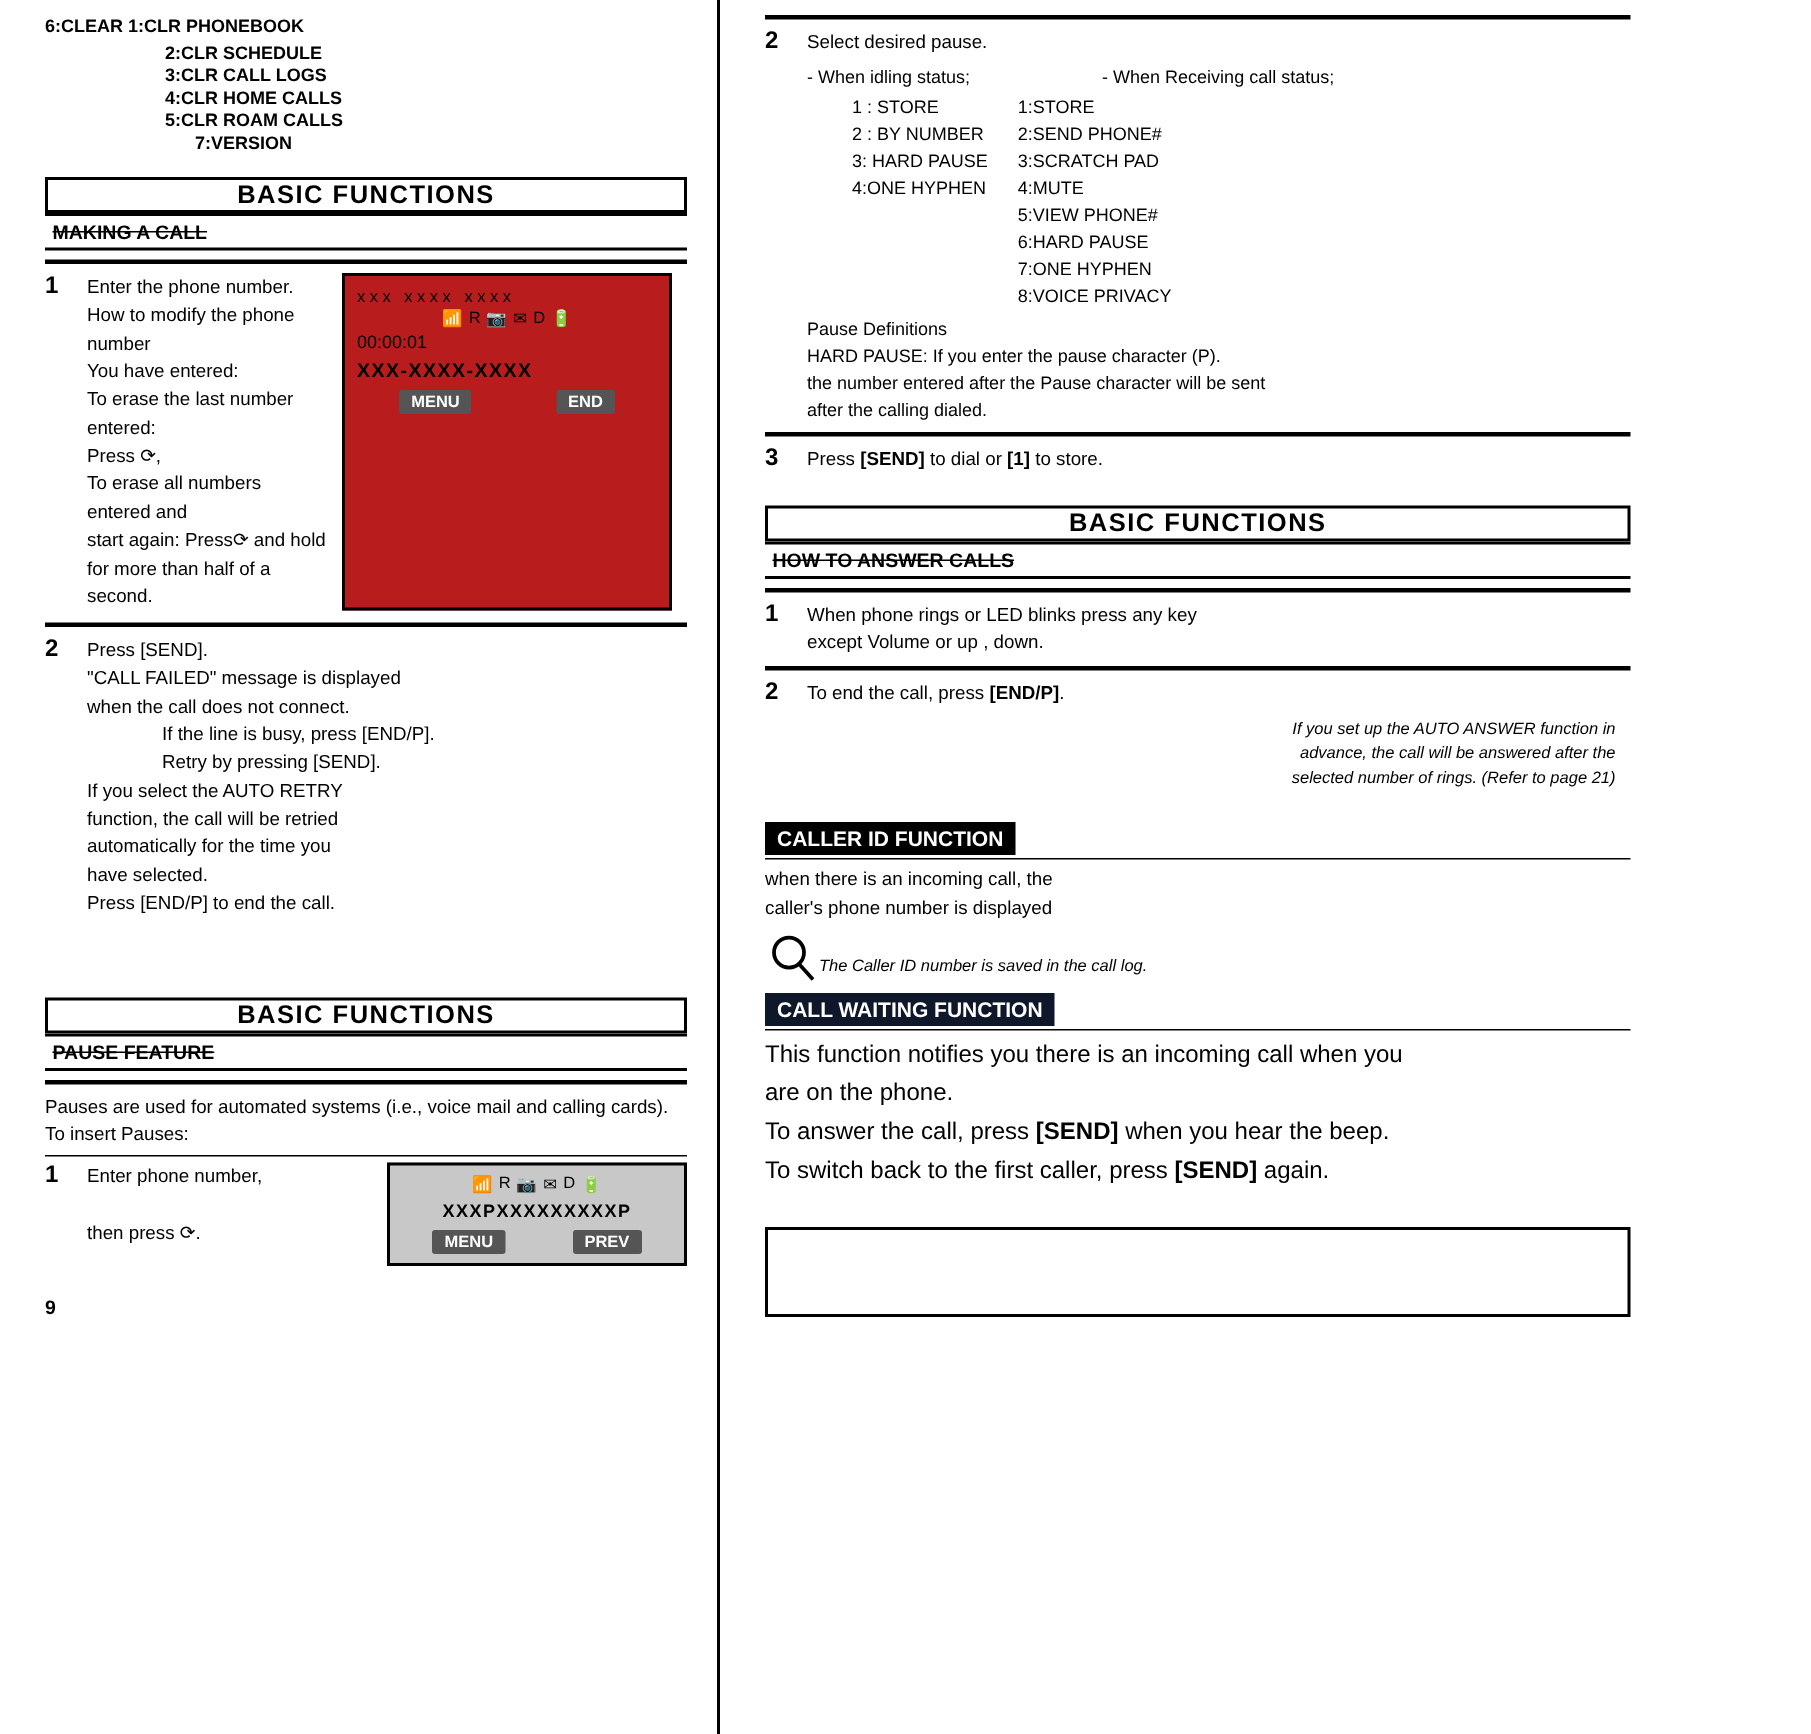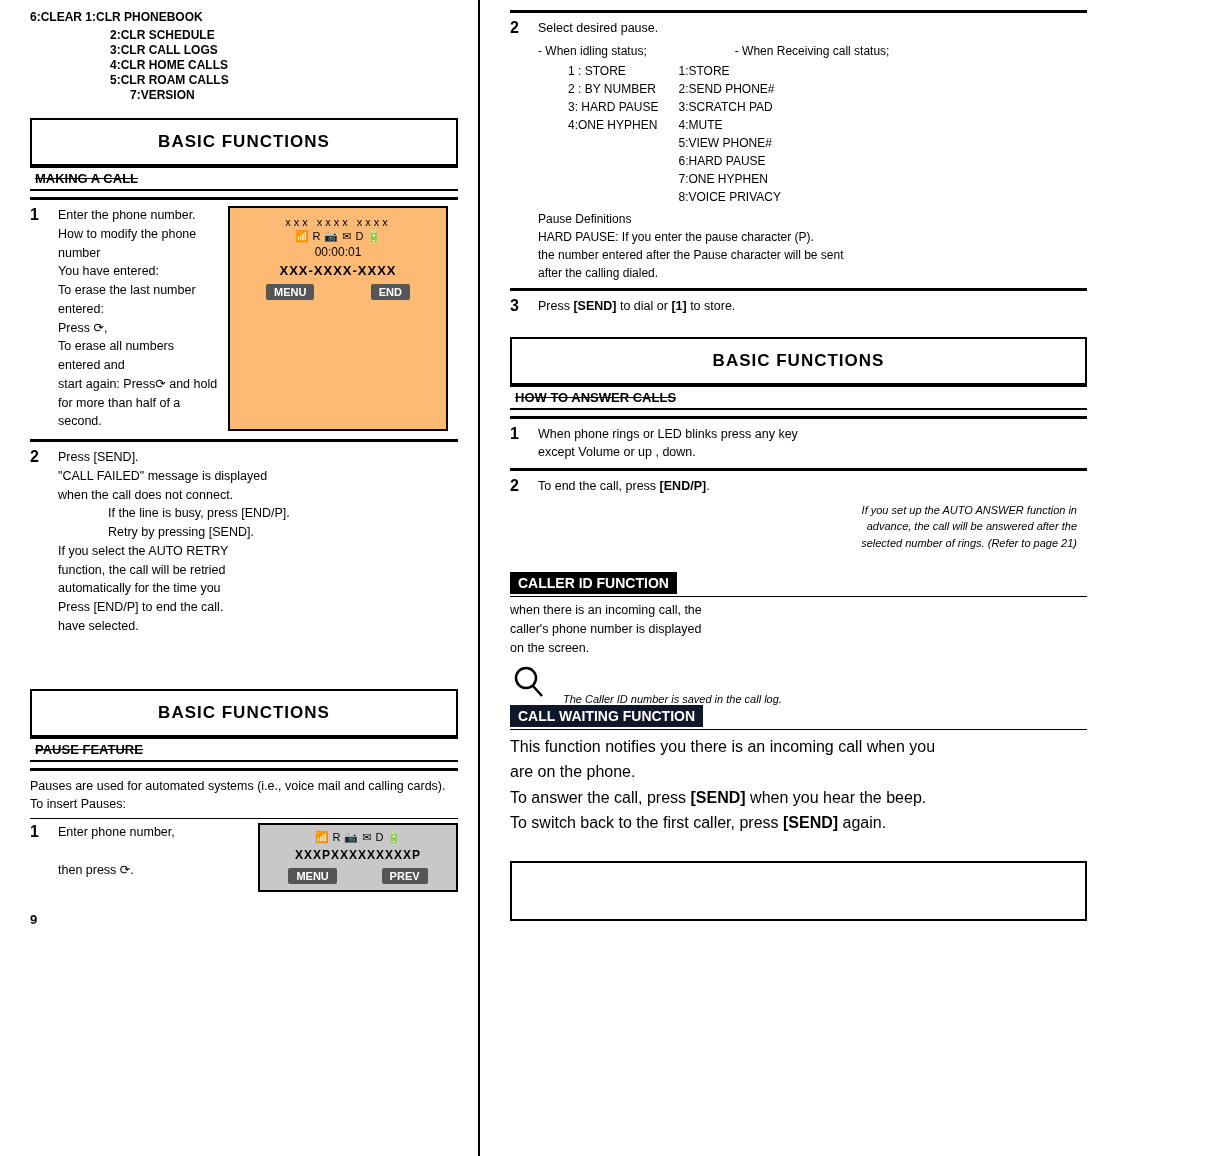--- a/index.html
+++ b/index.html
@@ -44,21 +44,21 @@
       font-weight: bold;
     }
     .top-menu-item {
       margin-bottom: 1px;
     }
 
     
     .section-header-box {
       border: 2px solid #000;
       text-align: center;
-      padding: 12px 0;
+      padding: 0 0;
       margin-bottom: 0;
     }
     .section-header-box .title {
       font-size: 17px;
       font-weight: bold;
       letter-spacing: 1px;
     }
 
     
     .section-subtitle {
@@ -101,26 +101,26 @@
       line-height: 1.5;
     }
     .step-content b {
       font-weight: bold;
     }
 
     
     .phone-display {
       border: 2px solid #000;
       width: 220px;
-      background: #fdba74;
+      background: #b91c1c;
       padding: 8px;
       margin-left: auto;
       margin-right: 10px;
       font-size: 12px;
-      text-align: center;
+      text-align: left;
     }
     .phone-icons {
       display: flex;
       justify-content: center;
       gap: 4px;
       font-size: 11px;
       margin-bottom: 2px;
     }
     .phone-time {
       font-size: 12px;
@@ -185,22 +185,22 @@
       font-size: 11px;
       text-align: right;
       padding-right: 10px;
       line-height: 1.5;
       margin-top: 4px;
     }
 
     
     .note-icon-area {
       display: flex;
-      align-items: flex-end;
-      gap: 17px;
+      align-items: center;
+      gap: 0;
       margin-top: 4px;
     }
 
     .indent {
       margin-left: 20px;
     }
     .indent2 {
       margin-left: 50px;
     }
 
@@ -291,22 +291,22 @@
       <div class="step-num">2</div>
       <div class="step-content">
         <div>Press [SEND].</div>
         <div>"CALL FAILED" message is displayed</div>
         <div>when the call does not connect.</div>
         <div class="indent2">If the line is busy, press [END/P].</div>
         <div class="indent2">Retry by pressing [SEND].</div>
         <div>If you select the AUTO RETRY</div>
         <div>function, the call will be retried</div>
         <div>automatically for the time you</div>
+        <div>have selected.</div>
         <div>Press [END/P] to end the call.</div>
-        <div>have selected.</div>
       </div>
     </div>
 
     <br><br><br>
 
     
     <div class="section-header-box">
       <div class="title">BASIC FUNCTIONS</div>
     </div>
     <div class="section-subtitle">PAUSE FEATURE</div>
@@ -441,21 +441,20 @@
 
     
     <div class="caller-id-section">
       <div style="background:#000; color:#fff; font-size:14px; font-weight:bold; padding:3px 8px; display:inline-block;">
         <span>CALLER ID FUNCTION</span>
       </div>
       <hr class="hr-thin" style="margin-top:2px;">
       <div class="caller-id-text">
         <div>when there is an incoming call, the</div>
         <div>caller's phone number is displayed</div>
-        <div>on the screen.</div>
       </div>
       
       <div class="note-icon-area">
         <div>
           
           <svg width="36" height="40" viewBox="0 0 36 40">
             <circle cx="16" cy="16" r="10" fill="none" stroke="#000" stroke-width="2.5"></circle>
             <line x1="23" y1="24" x2="32" y2="34" stroke="#000" stroke-width="2.5"></line>
           </svg>
         </div>

